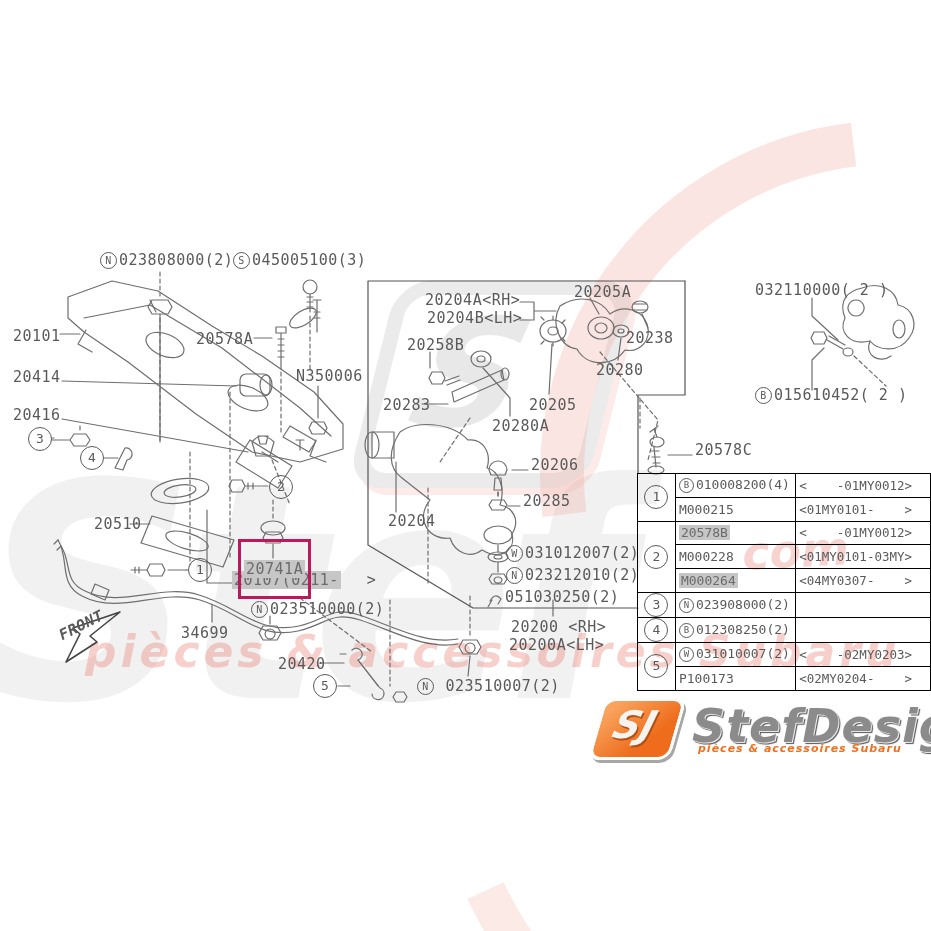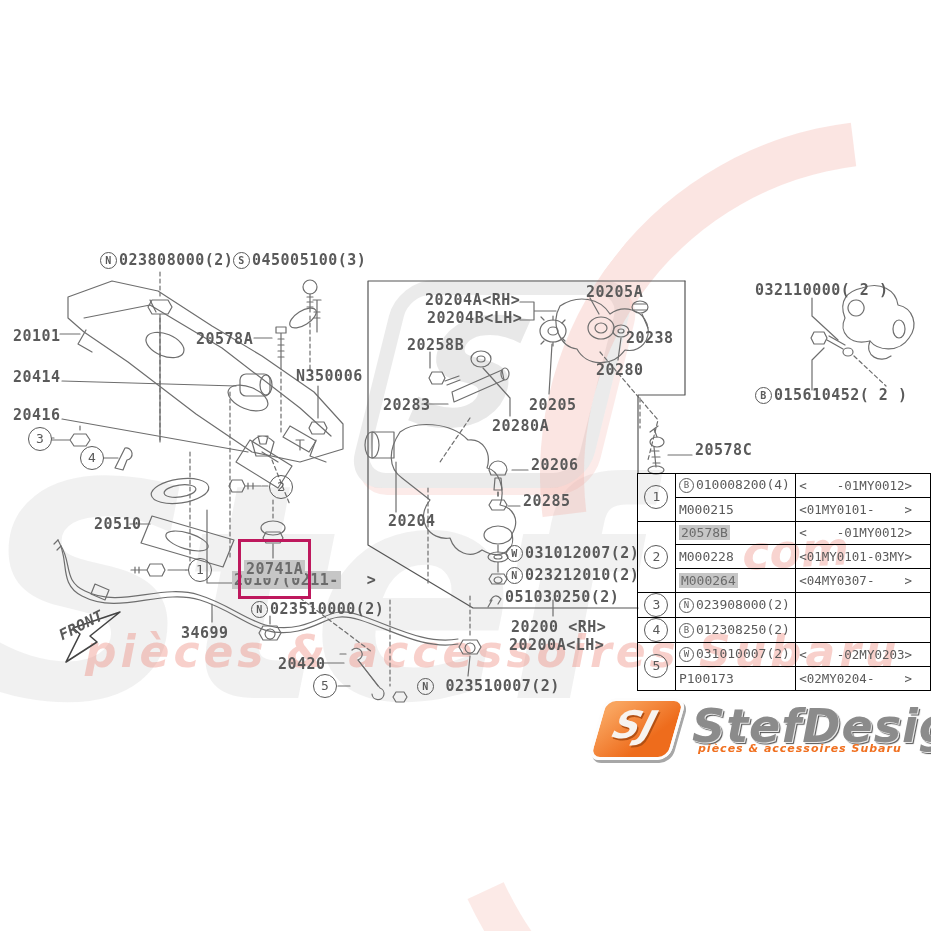--- a/index.html
+++ b/index.html
@@ -17,21 +17,21 @@
               border:44px solid transparent;border-left-color:rgba(243,170,160,0.30);transform:rotate(38deg);}
   .wm-swoosh2{left:430px;top:330px;width:720px;height:720px;border-radius:50%;
               border:40px solid transparent;border-top-color:rgba(243,170,160,0.25);transform:rotate(-160deg);}
   .wm-tagline{left:85px;top:626px;font-size:44px;font-style:italic;font-weight:bold;white-space:nowrap;
               color:rgba(235,125,112,0.36);letter-spacing:4px;font-family:"DejaVu Sans",sans-serif;}
   .wm-com{left:742px;top:524px;font-size:46px;font-style:italic;font-weight:900;
           color:rgba(235,125,112,0.33);transform:rotate(-3deg);font-family:"DejaVu Sans",sans-serif;}
   
   #art{position:absolute;left:0;top:0;z-index:1;}
   
-  .lbl{position:absolute;z-index:2;font-size:15px;letter-spacing:0.5px;white-space:nowrap;font-weight:bold;}
+  .lbl{position:absolute;z-index:2;font-size:15px;letter-spacing:0.5px;white-space:nowrap;}
   .cl{display:inline-block;width:15px;height:15px;border:1px solid #5a5a5a;border-radius:50%;
       font-size:10px;line-height:15px;text-align:center;vertical-align:1px;margin-right:2px;}
   .cnumb{position:absolute;z-index:2;width:22px;height:22px;border:1.6px solid #5a5a5a;border-radius:50%;
       font-size:13px;line-height:22px;text-align:center;}
   .hl{background:#c6c6c6;color:#6b6b6b;padding:0 2px;}
   .redbox{position:absolute;left:238px;top:539px;z-index:3;border:3px solid #be185d;padding:18px 3px;}
   .front{transform:rotate(-27deg);transform-origin:left top;font-style:italic;font-weight:bold;}
   .tail{margin-left:26px;}
   
   #parts-table{position:absolute;left:637px;top:473px;z-index:2;border-collapse:collapse;table-layout:fixed;}
@@ -266,21 +266,21 @@
   <div class="lbl front" style="left:56px;top:628px">FRONT</div>
 
   <div class="cnumb" style="left:188px;top:558px">1</div>
   <div class="cnumb" style="left:269px;top:475px">2</div>
   <div class="cnumb" style="left:28px;top:427px">3</div>
   <div class="cnumb" style="left:80px;top:446px">4</div>
   <div class="cnumb" style="left:313px;top:674px">5</div>
 
   <div class="lbl" style="left:425px;top:291px">20204A&lt;RH&gt;</div>
   <div class="lbl" style="left:427px;top:309px">20204B&lt;LH&gt;</div>
-  <div class="lbl" style="left:586px;top:283px">20205A</div>
+  <div class="lbl" style="left:574px;top:283px">20205A</div>
   <div class="lbl" style="left:626px;top:329px">20238</div>
   <div class="lbl" style="left:407px;top:336px">20258B</div>
   <div class="lbl" style="left:383px;top:396px">20283</div>
   <div class="lbl" style="left:596px;top:361px">20280</div>
   <div class="lbl" style="left:529px;top:396px">20205</div>
   <div class="lbl" style="left:492px;top:417px">20280A</div>
   <div class="lbl" style="left:531px;top:456px">20206</div>
   <div class="lbl" style="left:388px;top:512px">20204</div>
   <div class="lbl" style="left:523px;top:492px">20285</div>
   <div class="lbl" style="left:506px;top:544px"><span class="cl">W</span><span>031012007(2)</span></div>

